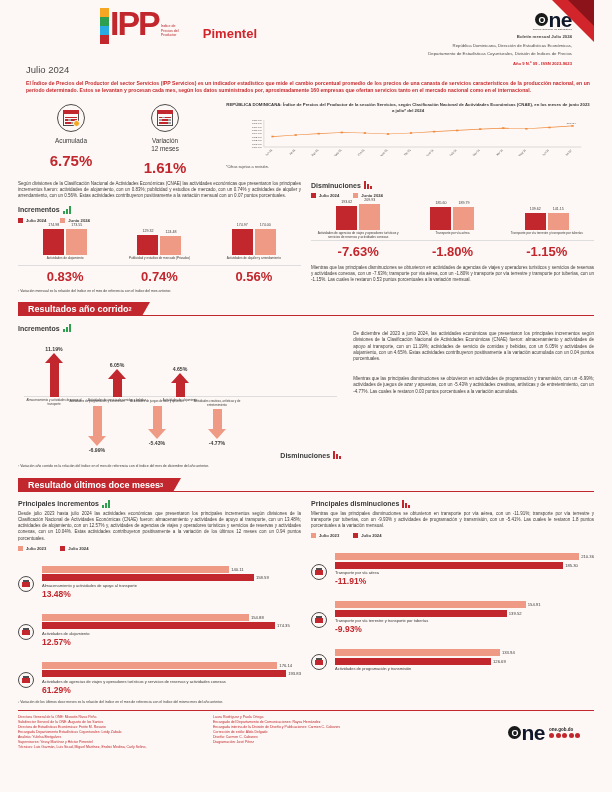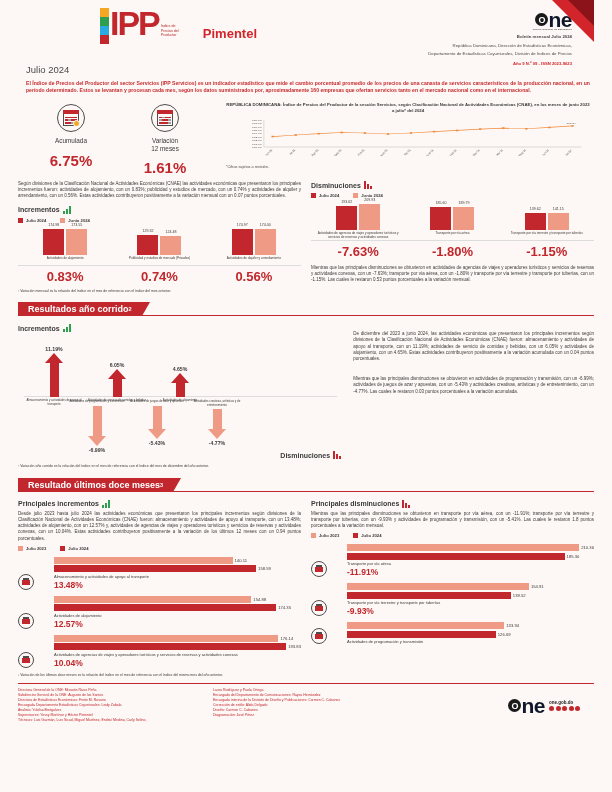--- a/index.html
+++ b/index.html
@@ -102,21 +102,21 @@
   .ar-pct { font-size: 5.2px; font-weight: 700; color: #3a3a3a; margin-bottom: 1px; }
   .ar-shape-up { width: 0; height: 0; border-left: 9px solid transparent; border-right: 9px solid transparent; }
   .ar-stem { background: #c1272d; }
   .ar-cap { font-size: 2.9px; line-height: 3.4px; color: #3a3a3a; text-align: center; width: 60px; margin-top: 2px; }
   .baseline { position: absolute; left: 6px; right: 6px; top: 62px; height: 0.6px; background: #ddd; }
   .ar-cap-top { font-size: 2.9px; line-height: 3.4px; color: #3a3a3a; text-align: center; width: 58px; margin-bottom: 2px; }
   .dismin-label { position: absolute; right: 2px; bottom: 0px; font-size: 7px; font-weight: 700; color: #3a3a3a;
                   display: flex; align-items: center; gap: 3px; }
 
   
-  .hbar-item { display: flex; gap: 20px; margin-top: 6px; align-items: flex-end; }
+  .hbar-item { display: flex; gap: 8px; margin-top: 15px; align-items: center; }
   .hb-icon { width: 16px; height: 16px; border: 1.2px solid #4d4d4d; border-radius: 50%; flex: 0 0 16px;
              display: flex; align-items: center; justify-content: center; margin-top: 4px; }
   .hb-body { flex: 1; }
   .hb-line { display: flex; align-items: center; gap: 2px; height: 7px; margin-bottom: 1.5px; }
   .hb-fill { height: 7px; background: #ef9a84; }
   .hb-fill.dark { background: #c1272d; }
   .hb-val { font-size: 4.2px; color: #3a3a3a; }
   .hb-cap { font-size: 4px; line-height: 5px; color: #3a3a3a; margin-top: 1.5px; }
   .hb-pct { font-size: 8.5px; font-weight: 700; color: #c1272d; margin-top: 1px; }
 
@@ -571,21 +571,21 @@
             <div class="hb-body">
               <div class="hb-line">
                 <div class="hb-fill" style="width:90.87344580302326%"></div>
                 <span class="hb-val">176.14</span>
               </div>
               <div class="hb-line">
                 <div class="hb-fill dark" style="width:100%"></div>
                 <span class="hb-val">193.83</span>
               </div>
               <div class="hb-cap">Actividades de agencias de viajes y operadores turísticos y servicios de reservas y actividades conexas</div>
-              <div class="hb-pct">10.04%</div>
+              <div class="hb-pct">61.29%</div>
             </div>
           </div>
         </div>
     </div>
 
     <div class="col">
       <div class="sub-h" style="margin-top:3px">
         <span>Principales disminuciones</span>
         <span class="mini-chart-ic">
             <i style="height:8px"></i>

